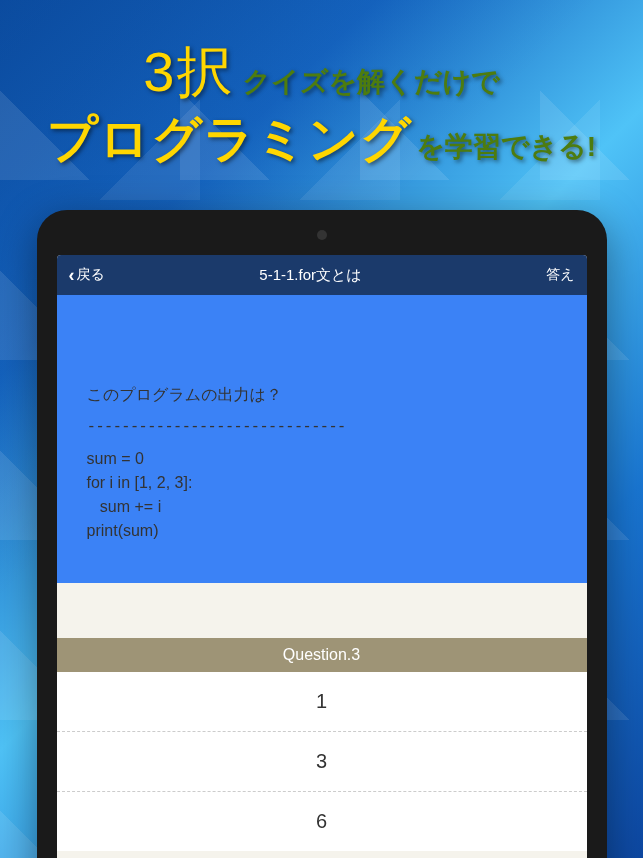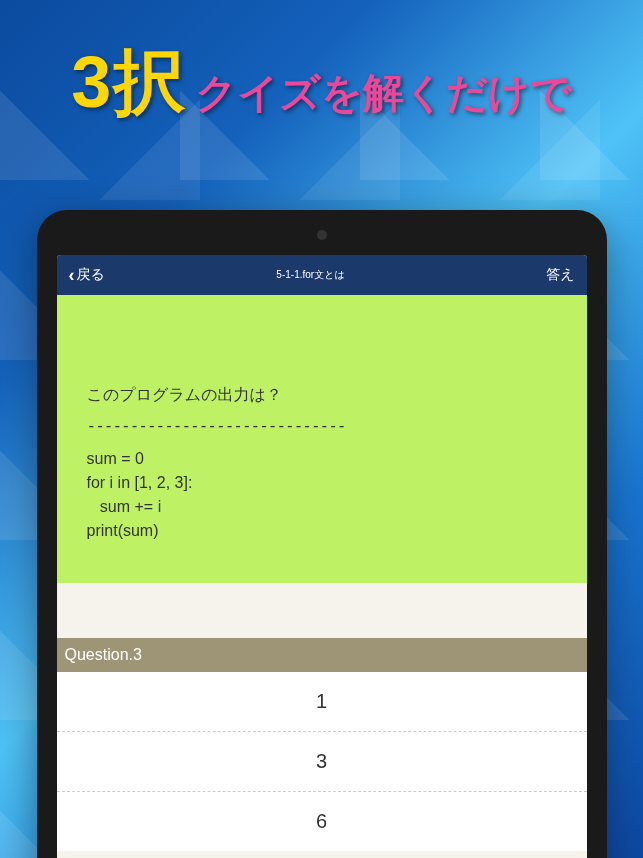--- a/index.html
+++ b/index.html
@@ -33,28 +33,28 @@
       z-index: 10;
     }
     .headline-line1 {
       display: flex;
       justify-content: center;
       align-items: baseline;
       gap: 8px;
     }
     .highlight-yellow {
       color: #ffd600;
-      font-size: 72px;
-      font-weight: 700;
+      font-size: 56px;
+      font-weight: 400;
       text-shadow: 2px 2px 4px rgba(0,0,0,0.5);
       letter-spacing: 2px;
     }
     .headline-white {
-      color: #ec4899;
-      font-size: 41px;
+      color: #4d7c0f;
+      font-size: 28px;
       font-weight: 900;
       text-shadow: 2px 2px 4px rgba(0,0,0,0.5);
     }
     .headline-line2 {
       display: flex;
       justify-content: center;
       align-items: baseline;
       gap: 4px;
       margin-top: -5px;
     }
@@ -115,28 +115,28 @@
     .nav-back {
       display: flex;
       align-items: center;
       gap: 2px;
       cursor: pointer;
     }
     .chevron-left {
       font-size: 18px;
       font-weight: bold;
     }
-    .nav-title { font-size: 10px; }
+    .nav-title { font-size: 15px; }
     .nav-answer { font-size: 14px; cursor: pointer; margin-left: 30px; }
     
     
     .question-area {
       flex: 0 0 auto;
       padding: 90px 30px 40px 30px;
-      background: #bef264;
+      background: #3b82f6;
     }
     .question-text {
       font-size: 16px;
       color: #333;
       margin-bottom: 10px;
     }
     .code-divider {
       font-size: 16px;
       color: #333;
       font-family: monospace;
@@ -148,21 +148,21 @@
       color: #333;
       line-height: 1.5;
       white-space: pre;
       margin-top: 12px;
     }
     
     
     .question-label {
       background: #9e9476;
       color: #fff;
-      text-align: left;
+      text-align: center;
       padding: 8px;
       font-size: 16px;
       margin-top: 55px;
     }
     
     
     .answer-list {
       background: #fff;
     }
     .answer-option {
@@ -177,20 +177,24 @@
   </style>
 </head>
 <body>
 
 <div class="bg-pattern"></div>
 
 <div class="headline">
   <div class="headline-line1">
     <span class="highlight-yellow">3択</span>
     <span class="headline-white">クイズを解くだけで</span>
+  </div>
+  <div class="headline-line2">
+    <span class="highlight-yellow-lg">プログラミング</span>
+    <span class="headline-white">を学習できる!</span>
   </div>
 </div>
 
 <div class="tablet-frame">
   <div class="tablet-camera"></div>
   <div class="tablet-screen">
 
     <div class="nav-bar">
       <div class="nav-back">
         <span class="chevron-left">‹</span>

